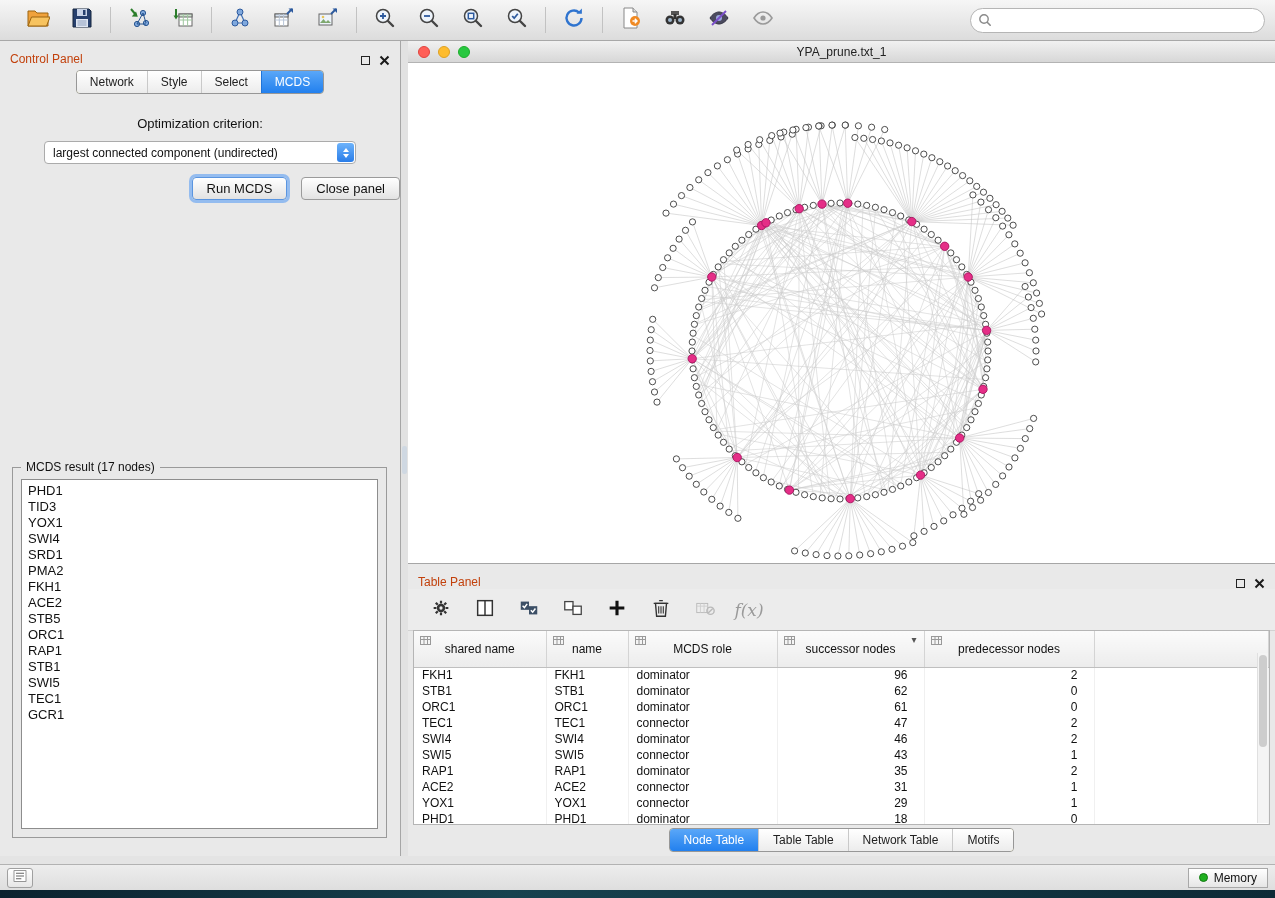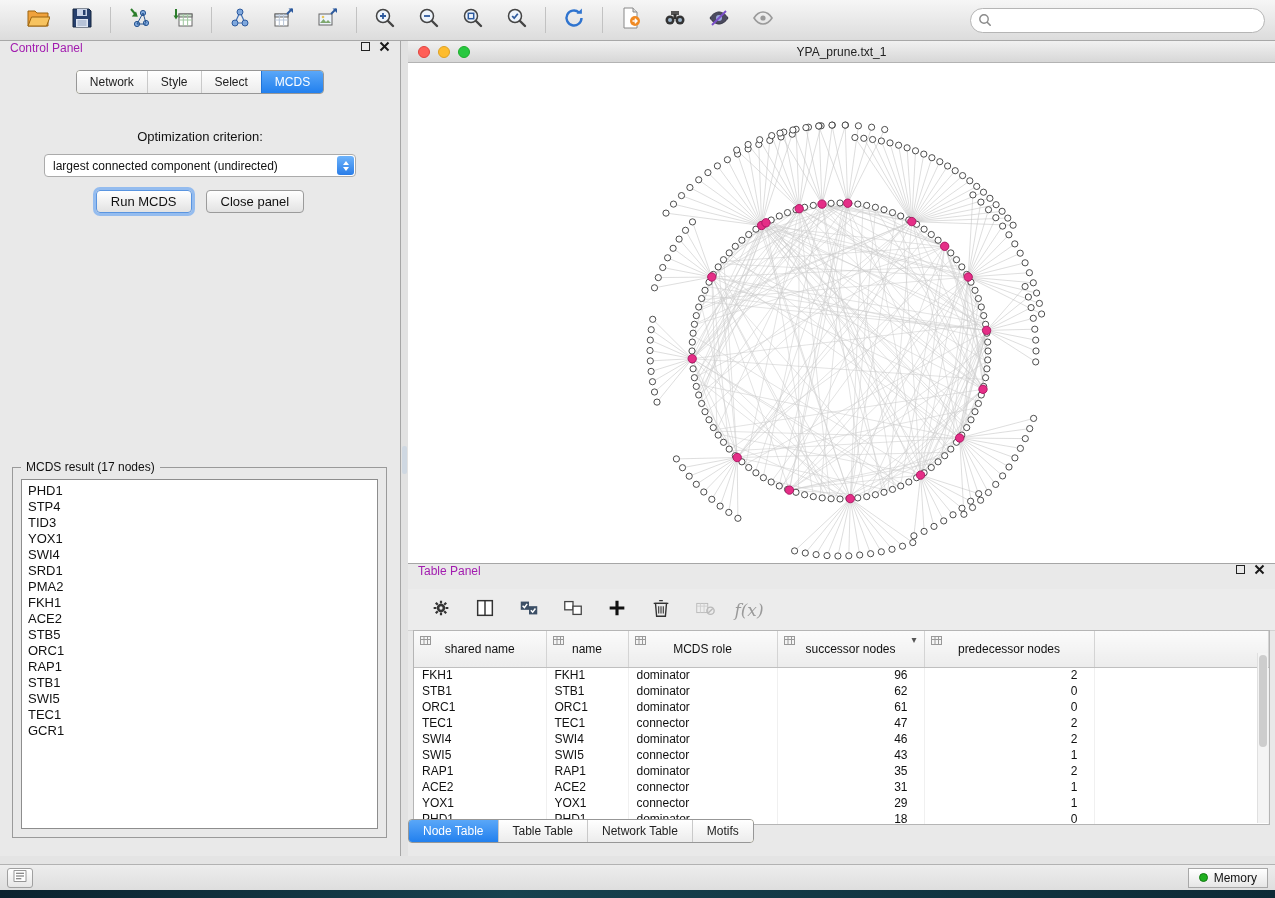--- a/index.html
+++ b/index.html
@@ -11,35 +11,35 @@
   .tb-group{display:flex;align-items:center;gap:8px;padding:0 10px}
   .tb-sep{width:1px;height:26px;background:#c2c2c2}
   .tb-btn{width:36px;height:32px;display:flex;align-items:center;justify-content:center;border-radius:4px;cursor:default}
   .tb-btn svg{width:24px;height:24px}
   .search-wrap{margin-left:auto;position:relative;width:295px}
   .search-input{width:100%;height:25px;border:1px solid #b5b5b5;border-radius:13px;background:#fff;padding:0 10px 0 26px;font-size:12px;outline:none}
   .search-glyph{position:absolute;left:8px;top:5px;width:14px;height:14px}
 
   
   .control-panel{position:absolute;left:0;top:41px;width:401px;bottom:34px;background:#e9e9e9;border-right:1px solid #a6a6a6}
-  .panel-header{height:25px;display:flex;align-items:flex-start;padding:0 10px;font-size:12px;color:#a21caf}
+  .panel-header{height:25px;display:flex;align-items:flex-end;padding:0 10px;font-size:12px;color:#c2410c}
   .panel-header .hdr-icons{margin-left:auto;display:flex;align-items:center;gap:9px}
   .float-box{width:9px;height:9px;border:1.5px solid #222;display:inline-block}
   .close-x{width:11px;height:11px}
   .seg-row{display:flex;justify-content:center;margin-top:4px}
   .seg{display:inline-flex;border:1px solid #979797;border-radius:4px;overflow:hidden;background:#fef9c3}
   .seg .ctab{padding:4px 13px;font-size:12px;color:#222;background:linear-gradient(#ffffff,#ececec);border-left:1px solid #c9c9c9;cursor:default}
   .seg .ctab:first-child{border-left:none}
   .seg .ctab.active{background:linear-gradient(#5aa7f8,#2280ee);color:#fff;border-left-color:#1f74d8}
-  .opt-label{margin-top:35px;text-align:center;font-size:13px;color:#111}
+  .opt-label{margin-top:22px;text-align:center;font-size:13px;color:#111}
   .dropdown{position:relative;width:312px;height:23px;margin:10px auto 0;background:#fff;border:1px solid #ababab;border-radius:4px;font-size:12px;display:flex;align-items:center;padding-left:8px;color:#111}
   .dd-stepper{position:absolute;right:1px;top:1px;bottom:1px;width:17px;border-radius:3px;background:linear-gradient(#6db3fb,#2a7de8);display:flex;flex-direction:column;align-items:center;justify-content:center;gap:2px}
   .dd-arrow-up{width:0;height:0;border-left:3.5px solid transparent;border-right:3.5px solid transparent;border-bottom:4.5px solid #fff}
   .dd-arrow-down{width:0;height:0;border-left:3.5px solid transparent;border-right:3.5px solid transparent;border-top:4.5px solid #fff}
-  .btn-row{display:flex;justify-content:center;gap:14px;margin-top:13px}
+  .btn-row{display:flex;justify-content:flex-end;gap:14px;margin-top:13px}
   .btn{height:23px;padding:0 14px;font-size:13px;color:#111;border:1px solid #9b9b9b;border-radius:4px;background:linear-gradient(#ffffff,#e2e2e2);cursor:default}
   .btn.focus-ring{box-shadow:0 0 0 3px rgba(64,143,245,.5);border-color:#5a95e0}
   .groupbox{position:absolute;left:12px;right:13px;top:426px;height:371px;border:1px solid #9a9a9a}
   .groupbox-legend{position:absolute;top:-8px;left:8px;background:#e9e9e9;padding:0 5px;font-size:12px;color:#111}
   .result-list{position:absolute;left:8px;right:8px;top:11px;bottom:8px;background:#fff;border:1px solid #8d8d8d;overflow:hidden;padding-top:3px}
   .result-item{height:16px;line-height:16px;padding-left:6px;font-size:13px;color:#111}
 
   
   .splitter{position:absolute;left:401px;width:7px;top:41px;bottom:34px;background:#e2e2e2}
   .splitter-handle{position:absolute;left:1px;top:405px;width:5px;height:28px;background:#cfd8e2;border-radius:2px}
@@ -64,21 +64,21 @@
   .tp-tablewrap{position:absolute;left:5px;right:5px;top:66px;bottom:31px;background:#fff;border:1px solid #b5b5b5;overflow:hidden}
   table{border-collapse:collapse;table-layout:fixed;width:100%;font-size:12px}
   th{height:36px;font-weight:normal;background:linear-gradient(#fbfbfb,#ececec);border-right:1px solid #d4d4d4;border-bottom:1px solid #bfbfbf;position:relative;color:#111}
   th .th-inner{display:flex;align-items:center;justify-content:center;gap:4px}
   th .mini-grid{position:absolute;left:6px;top:4px}
   th .sort-chevron{position:absolute;right:7px;top:3px;color:#555;font-size:10px}
   td{height:16px;padding:0 8px;white-space:nowrap;overflow:hidden;border-right:1px solid #f0f0f0;color:#111}
   td.num{text-align:right;padding-right:16px}
   .vscroll{position:absolute;right:1px;top:22px;bottom:1px;width:11px;background:#f4f4f4;border-left:1px solid #e0e0e0}
   .vscroll-thumb{position:absolute;left:1px;right:1px;top:2px;height:92px;background:#cdcdcd;border-radius:5px}
-  .tp-tabs{position:absolute;left:0;right:0;bottom:11px;height:28px;display:flex;align-items:center;justify-content:flex-start}
+  .tp-tabs{position:absolute;left:0;right:0;bottom:2px;height:28px;display:flex;align-items:center;justify-content:center}
   .tp-tabs .seg .ctab{padding:4px 14px}
 
   
   .statusbar{position:absolute;left:0;right:0;bottom:0;height:26px;background:linear-gradient(#ededed,#dedede);border-top:1px solid #b2b2b2;display:flex;align-items:center;padding:0 7px}
   .sb-left-btn{width:26px;height:20px;border:1px solid #a0a0a0;border-radius:3px;background:linear-gradient(#fff,#e6e6e6);display:flex;align-items:center;justify-content:center}
   .memory-btn{margin-left:auto;height:20px;border:1px solid #a8a8a8;border-radius:0;background:linear-gradient(#fff,#e6e6e6);display:flex;align-items:center;gap:6px;padding:0 10px;font-size:12px;color:#111}
   .mem-dot{width:9px;height:9px;border-radius:50%;background:#1faf1f;border:1px solid #127a12}
 </style>
 </head>
 <body>
@@ -270,21 +270,20 @@
       </span>
     </div>
     <div class="btn-row">
       <button class="btn focus-ring">Run MCDS</button>
       <button class="btn">Close panel</button>
     </div>
     <div class="groupbox">
       <span class="groupbox-legend">MCDS result (17 nodes)</span>
       <div class="result-list">
           <div class="result-item">PHD1</div>
-          <div class="result-item">STP4</div>
           <div class="result-item">TID3</div>
           <div class="result-item">YOX1</div>
           <div class="result-item">SWI4</div>
           <div class="result-item">SRD1</div>
           <div class="result-item">PMA2</div>
           <div class="result-item">FKH1</div>
           <div class="result-item">ACE2</div>
           <div class="result-item">STB5</div>
           <div class="result-item">ORC1</div>
           <div class="result-item">RAP1</div>

